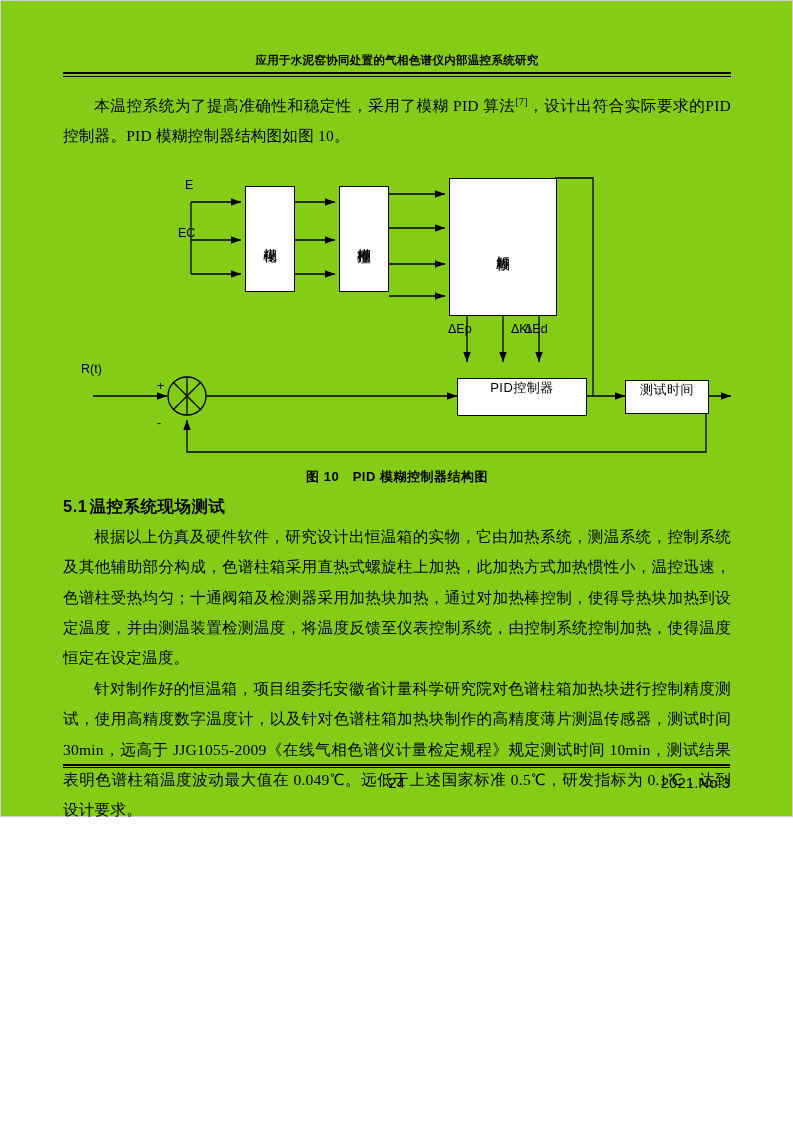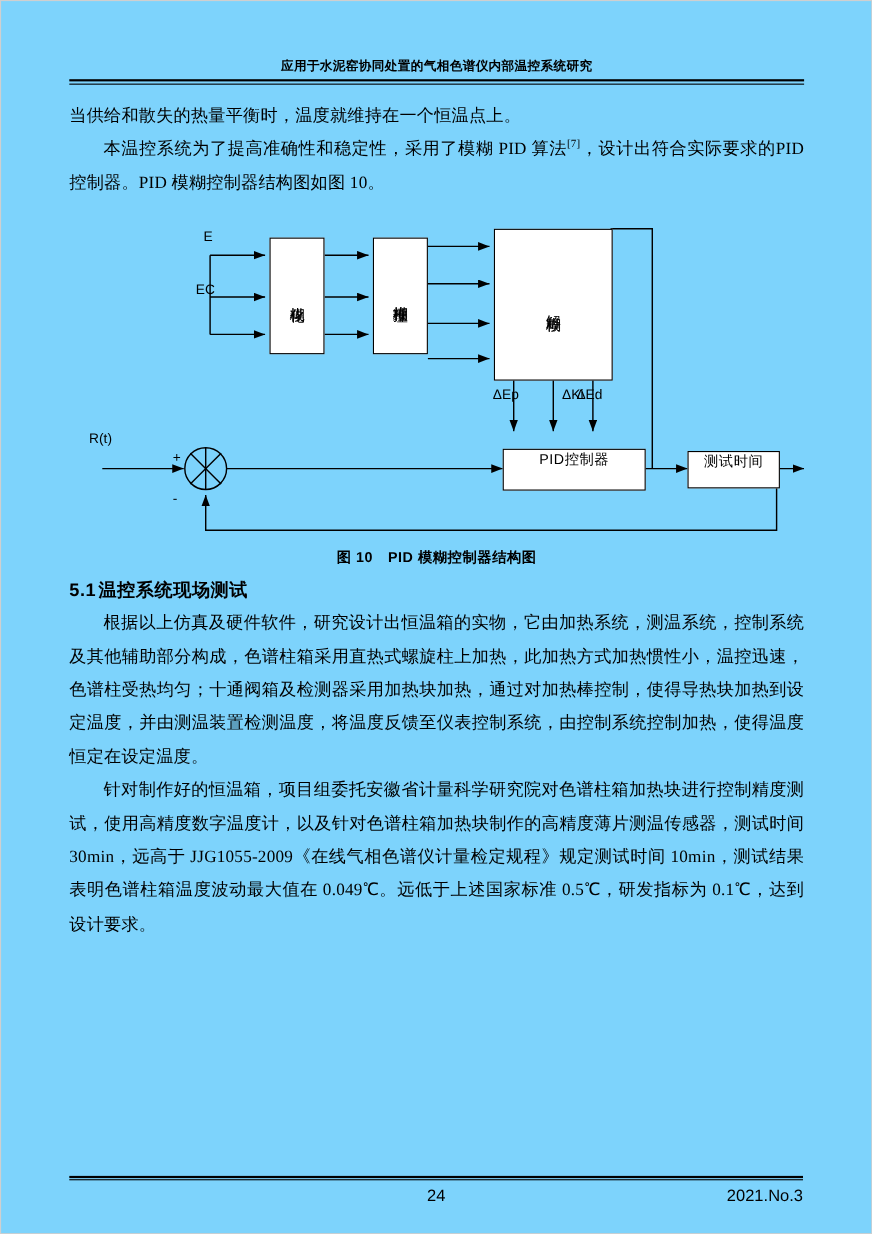--- a/index.html
+++ b/index.html
@@ -10,23 +10,23 @@
     width: 793px;
     height: 1122px;
     background: #ffffff;
     font-family: "Liberation Serif", serif;
     color: #000000;
     overflow: hidden;
   }
   .page {
     position: relative;
     width: 793px;
-    height: 1122px;
+    height: 817px;
     box-sizing: border-box;
-    background: #7dd3fc;
+    background: #84cc16;
     border: 1px solid #cfcfcf;
   }
   .page-inner {
     position: absolute;
     left: 62px;
     top: 52px;
     width: 668px;
   }
   
   .runhead {
@@ -158,21 +158,20 @@
 <body>
 
 <div class="page">
 
   <div class="page-inner">
 
     <div class="runhead">应用于水泥窑协同处置的气相色谱仪内部温控系统研究</div>
     <div class="rule-top"></div>
     <div class="rule-top-thin"></div>
 
-    <p class="body">当供给和散失的热量平衡时，温度就维持在一个恒温点上。</p>
 
     <p class="body indent"><span>本温控系统为了提高准确性和稳定性，采用了模糊 PID 算法</span><sup>[7]</sup><span>，设计出符合实际要求的PID 控制器。PID 模糊控制器结构图如图 10。</span></p>
 
     <div class="figure">
 
       <svg width="668" height="300" viewBox="0 0 668 300">
         <defs>
           <marker id="ar" markerWidth="9" markerHeight="9" refX="8" refY="3" orient="auto" markerUnits="strokeWidth">
             <path d="M0,0 L8,3 L0,6 z" fill="#000"></path>
           </marker>

